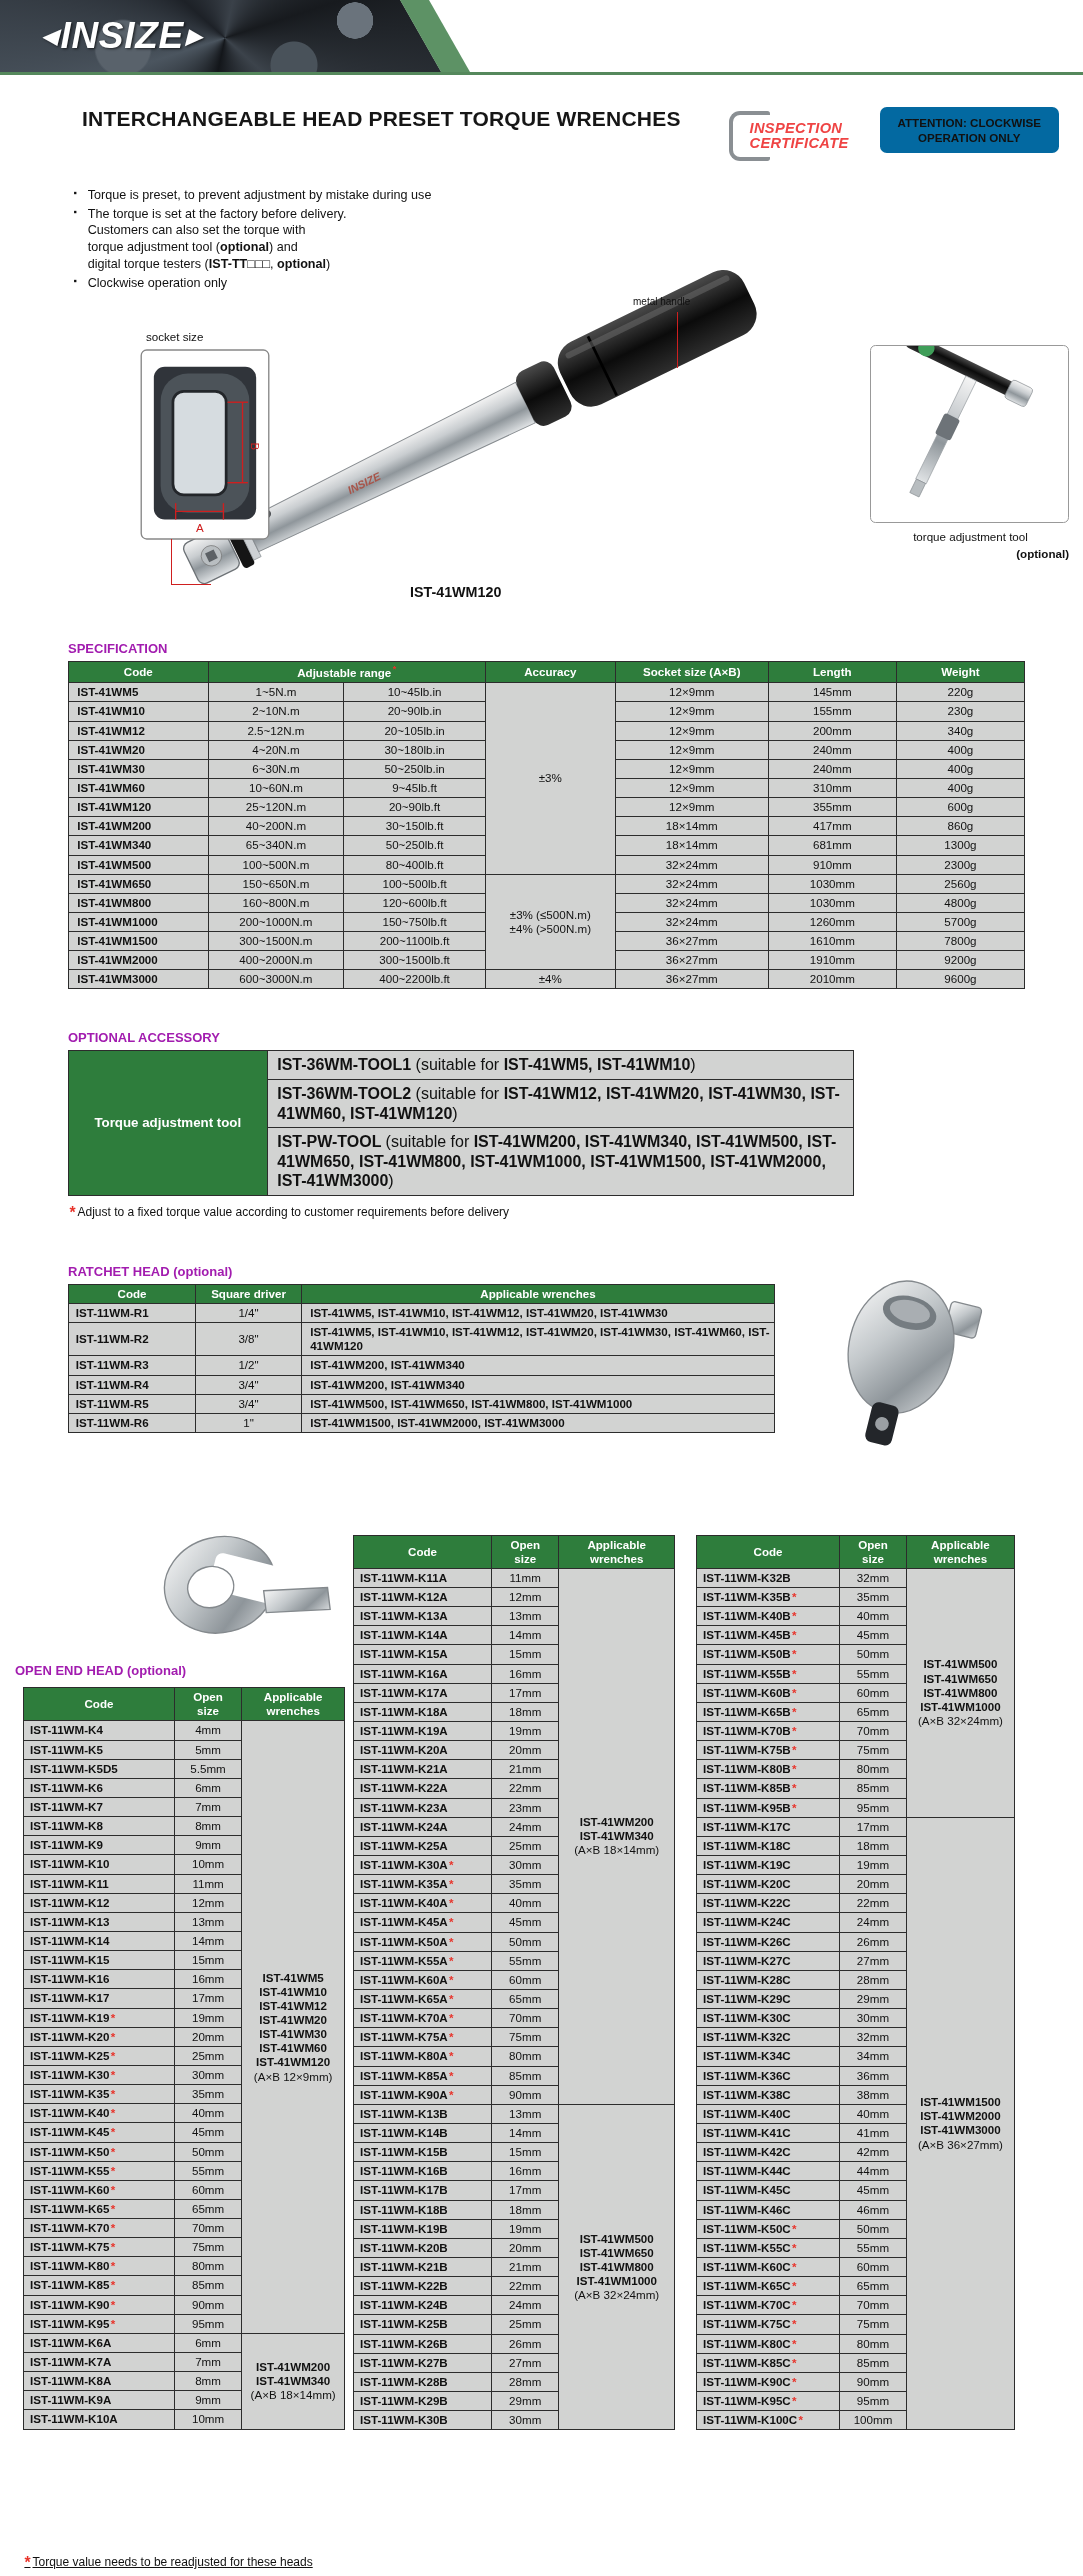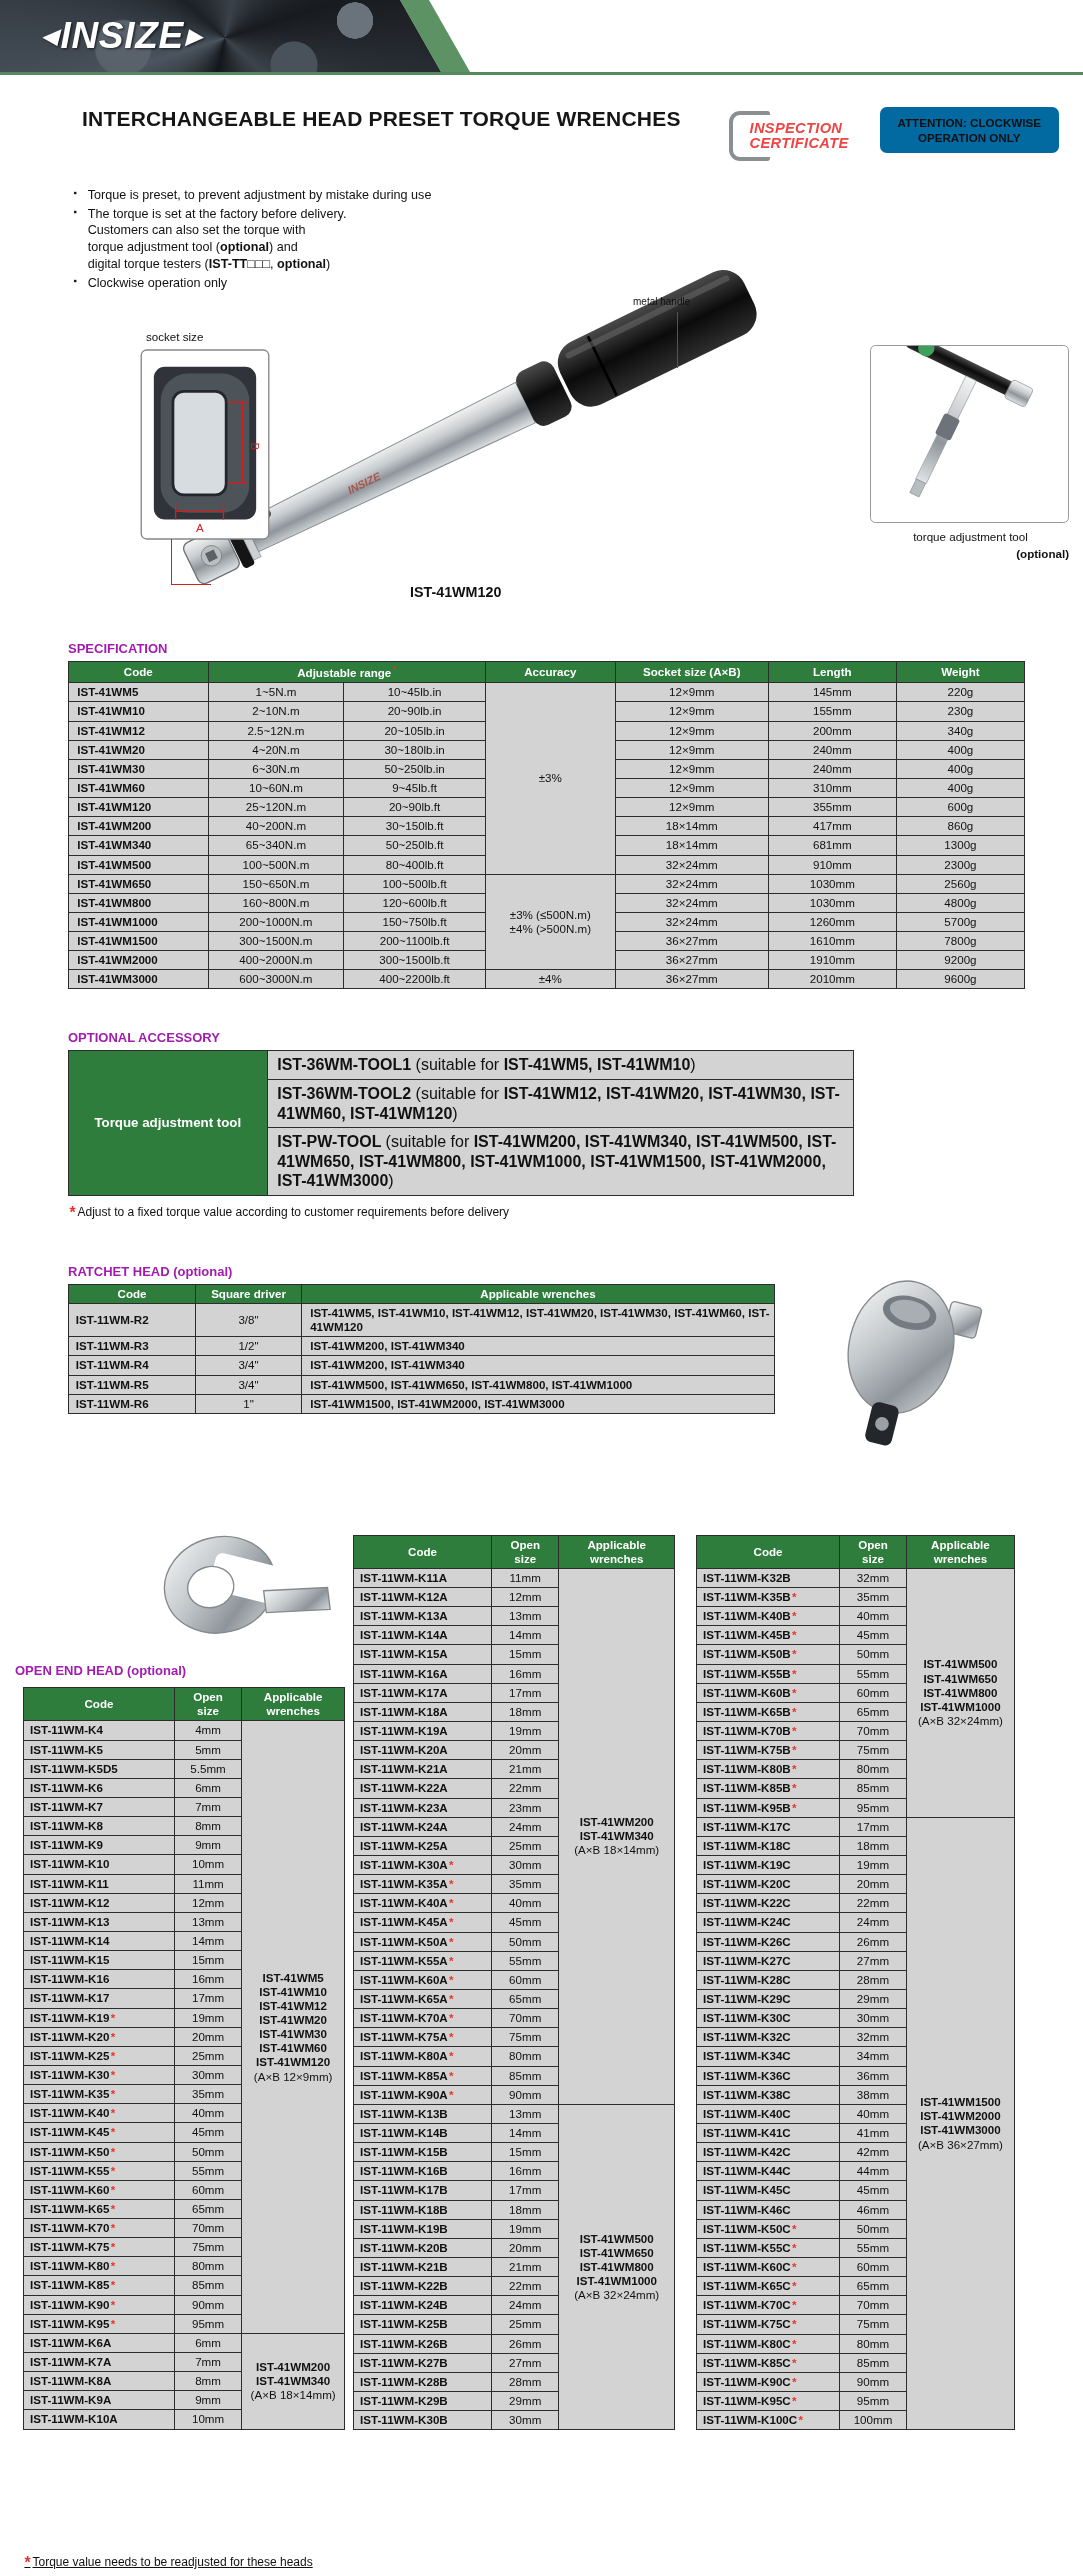--- a/index.html
+++ b/index.html
@@ -394,20 +394,25 @@
           <col style="width:15%">
           <col style="width:67%">
         </colgroup>
       <tbody>
           <tr>
             <th>Code</th>
             <th>Square driver</th>
             <th>Applicable wrenches</th>
           </tr>
           <tr>
+            <td>IST-11WM-R1</td>
+            <td>1/4"</td>
+            <td>IST-41WM5, IST-41WM10, IST-41WM12, IST-41WM20, IST-41WM30</td>
+          </tr>
+          <tr>
             <td>IST-11WM-R2</td>
             <td>3/8"</td>
             <td>IST-41WM5, IST-41WM10, IST-41WM12, IST-41WM20, IST-41WM30, IST-41WM60, IST-41WM120</td>
           </tr>
           <tr>
             <td>IST-11WM-R3</td>
             <td>1/2"</td>
             <td>IST-41WM200, IST-41WM340</td>
           </tr>
           <tr>

